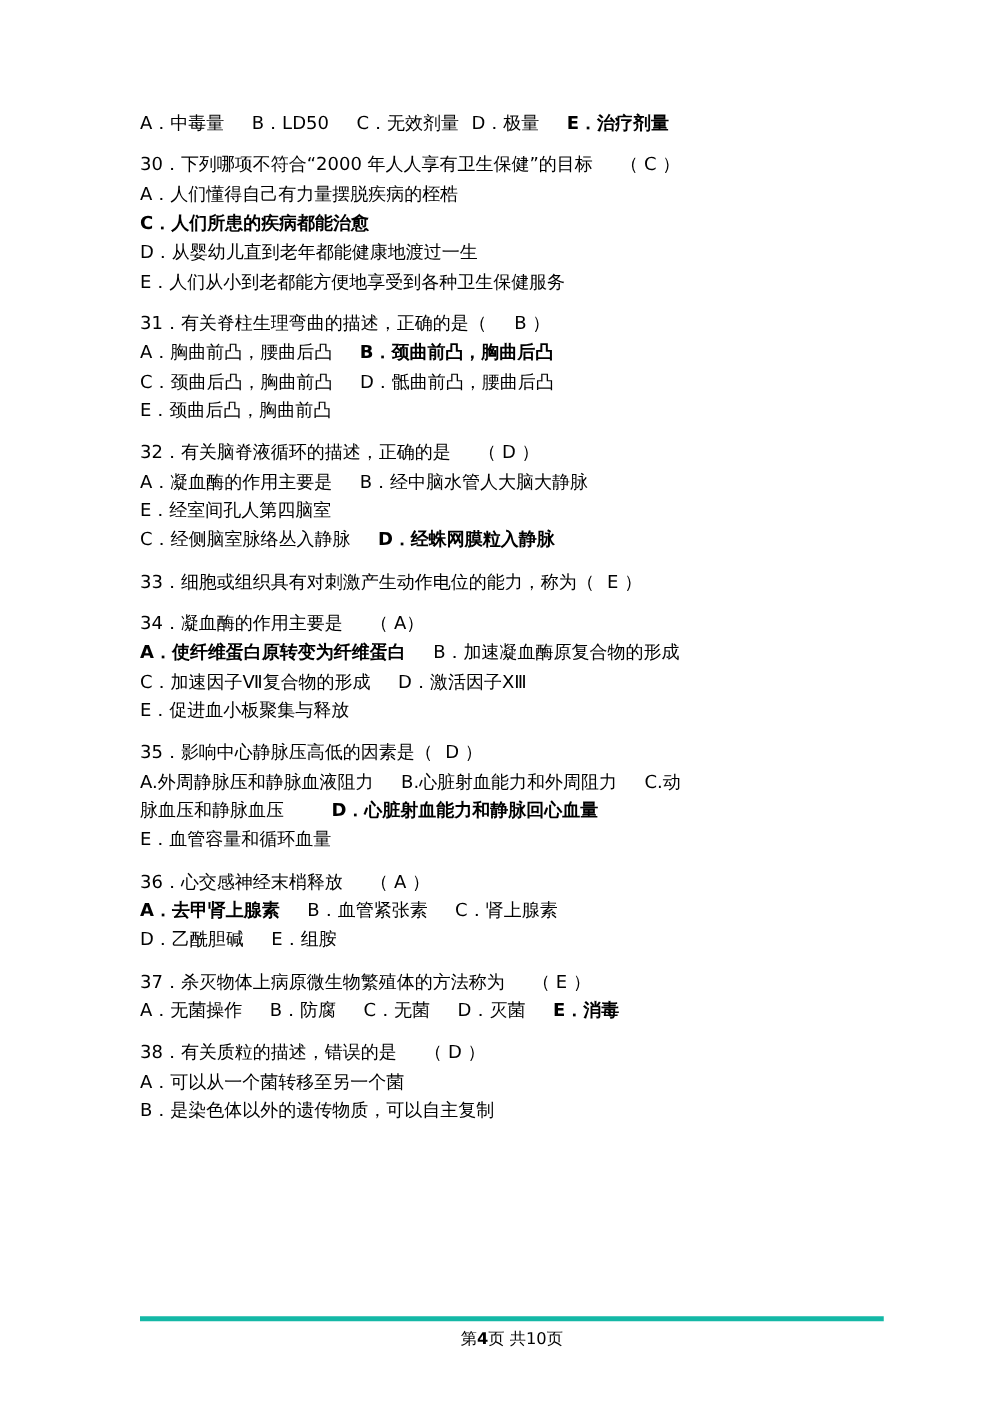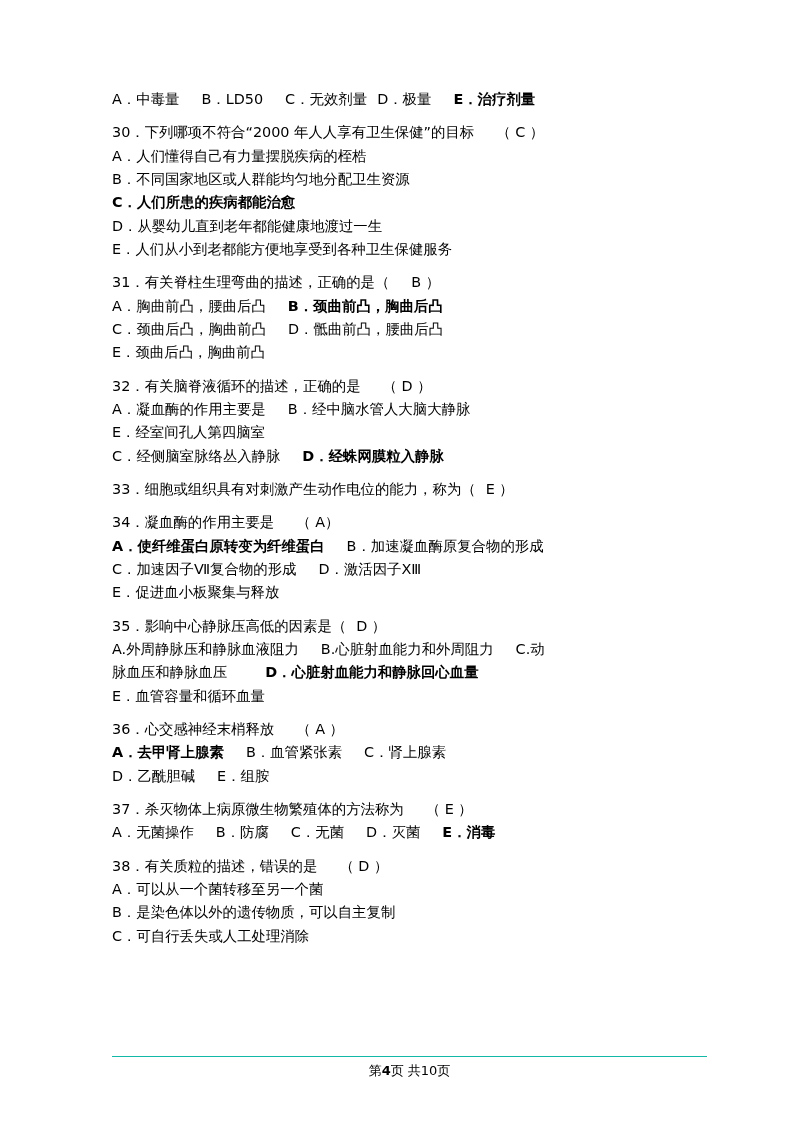--- a/index.html
+++ b/index.html
@@ -38,41 +38,40 @@
     font-weight: bold;
   }
   .sp-sm { display: inline-block; width: 10px; }
   .sp-md { display: inline-block; width: 22px; }
   .sp-lg { display: inline-block; width: 38px; }
   .footer {
     position: absolute;
     left: 112px;
     right: 86px;
     bottom: 42px;
-    border-top: 1px solid #14b8a6;
+    border-top: 4px solid #14b8a6;
     padding-top: 5px;
     text-align: center;
     font-size: 13px;
   }
   .footer .pagenum {
     font-weight: bold;
   }
 </style>
 </head>
 <body>
 
 <div class="page">
   <div class="doc" id="doc-body">
       <div class="q-block">
         <div class="line"><span>A．中毒量</span><span class="sp-md"></span><span>B．LD50</span><span class="sp-md"></span><span>C．无效剂量</span><span class="sp-sm"></span><span>D．极量</span><span class="sp-md"></span><span class="b ans">E．治疗剂量</span></div>
       </div>
       <div class="q-block">
         <div class="line"><span>30．下列哪项不符合“2000 年人人享有卫生保健”的目标</span><span class="sp-md"></span><span>（ C  ）</span></div>
         <div class="line"><span>A．人们懂得自己有力量摆脱疾病的桎梏</span></div>
-        <div class="line"><span>B．不同国家地区或人群能均匀地分配卫生资源</span></div>
         <div class="line"><span class="b ans">C．人们所患的疾病都能治愈</span></div>
         <div class="line"><span>D．从婴幼儿直到老年都能健康地渡过一生</span></div>
         <div class="line"><span>E．人们从小到老都能方便地享受到各种卫生保健服务</span></div>
       </div>
       <div class="q-block">
         <div class="line"><span>31．有关脊柱生理弯曲的描述，正确的是（</span><span class="sp-md"></span><span>B ）</span></div>
         <div class="line"><span>A．胸曲前凸，腰曲后凸</span><span class="sp-md"></span><span class="b ans">B．颈曲前凸，胸曲后凸</span></div>
         <div class="line"><span>C．颈曲后凸，胸曲前凸</span><span class="sp-md"></span><span>D．骶曲前凸，腰曲后凸</span></div>
         <div class="line"><span>E．颈曲后凸，胸曲前凸</span></div>
       </div>
@@ -103,20 +102,19 @@
         <div class="line"><span>D．乙酰胆碱</span><span class="sp-md"></span><span>E．组胺</span></div>
       </div>
       <div class="q-block">
         <div class="line"><span>37．杀灭物体上病原微生物繁殖体的方法称为</span><span class="sp-md"></span><span>（ E  ）</span></div>
         <div class="line"><span>A．无菌操作</span><span class="sp-md"></span><span>B．防腐</span><span class="sp-md"></span><span>C．无菌</span><span class="sp-md"></span><span>D．灭菌</span><span class="sp-md"></span><span class="b ans">E．消毒</span></div>
       </div>
       <div class="q-block">
         <div class="line"><span>38．有关质粒的描述，错误的是</span><span class="sp-md"></span><span>（ D  ）</span></div>
         <div class="line"><span>A．可以从一个菌转移至另一个菌</span></div>
         <div class="line"><span>B．是染色体以外的遗传物质，可以自主复制</span></div>
-        <div class="line"><span>C．可自行丢失或人工处理消除</span></div>
       </div>
     </div>
 
   <div class="footer">
     <span>第</span><span class="pagenum">4</span><span>页 共</span><span>10</span><span>页</span>
   </div>
 </div>
 
 </body></html>

